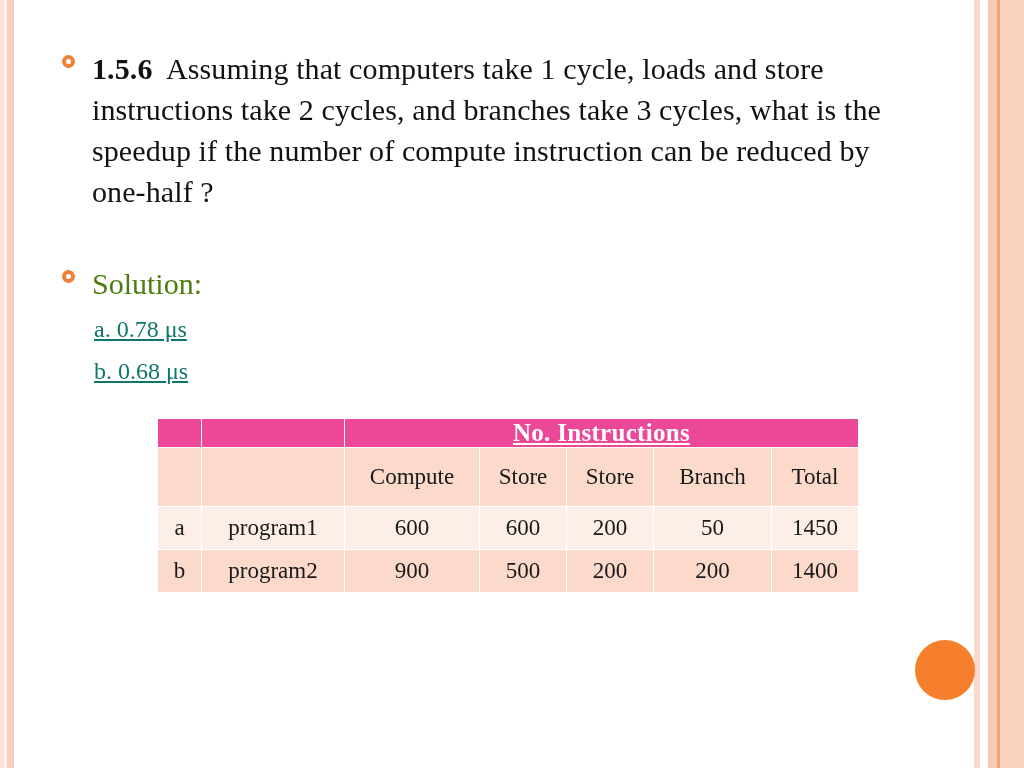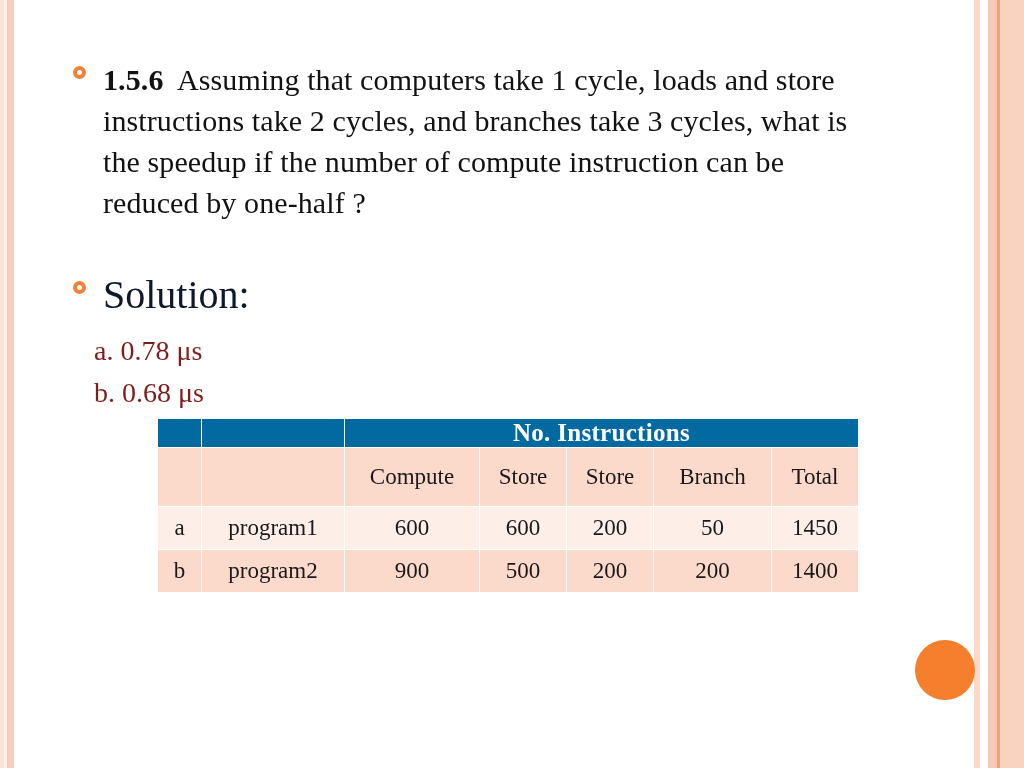--- a/index.html
+++ b/index.html
@@ -53,21 +53,21 @@
 
   .bullet-block {
     position: relative;
     margin: 0;
     padding: 0;
   }
 
   .bullet-item {
     position: relative;
     padding-left: 30px;
-    margin: 15px;
+    margin: 4px;
   }
 
   .bullet-icon {
     position: absolute;
     left: 0px;
     top: 0.46em;
     width: 13px;
     height: 13px;
     border-radius: 50%;
     border: 4px solid #ef8139;
@@ -78,30 +78,31 @@
     font-size: 30px;
     line-height: 41px;
     color: #121212;
     letter-spacing: 0.1px;
   }
   .q-text .q-num {
     font-weight: bold;
   }
 
   .sol-label {
-    font-size: 40px;
+    font-size: 30px;
     line-height: 41px;
-    color: #0f172a;
+    color: #4d7c0f;
   }
 
   .sub-line {
-    font-size: 28px;
+    font-size: 24px;
     line-height: 42px;
-    color: #7f1d1d;
+    color: #0f766e;
     padding-left: 36px;
+    text-decoration: underline;
   }
 
   
   .tbl-wrap {
     position: absolute;
     left: 157px;
     top: 418px;
     width: 701px;
   }
   table.data-table {
@@ -111,21 +112,21 @@
     table-layout: fixed;
   }
   table.data-table td {
     padding: 0;
     text-align: center;
     vertical-align: middle;
     font-size: 23px;
     color: #191919;
   }
 
-  .row-title td { height: 26px; background: #0369a1; }
+  .row-title td { height: 26px; background: #ec4899; text-decoration: underline; }
   .row-title td.title-cell {
     color: #ffffff;
     font-weight: bold;
     font-size: 25px;
     letter-spacing: 0.3px;
   }
 
   .row-sub td { height: 58px; background: #fbdacb; }
   .row-a   td { height: 42px; background: #fdeee7; }
   .row-b   td { height: 42px; background: #fbdacb; }

